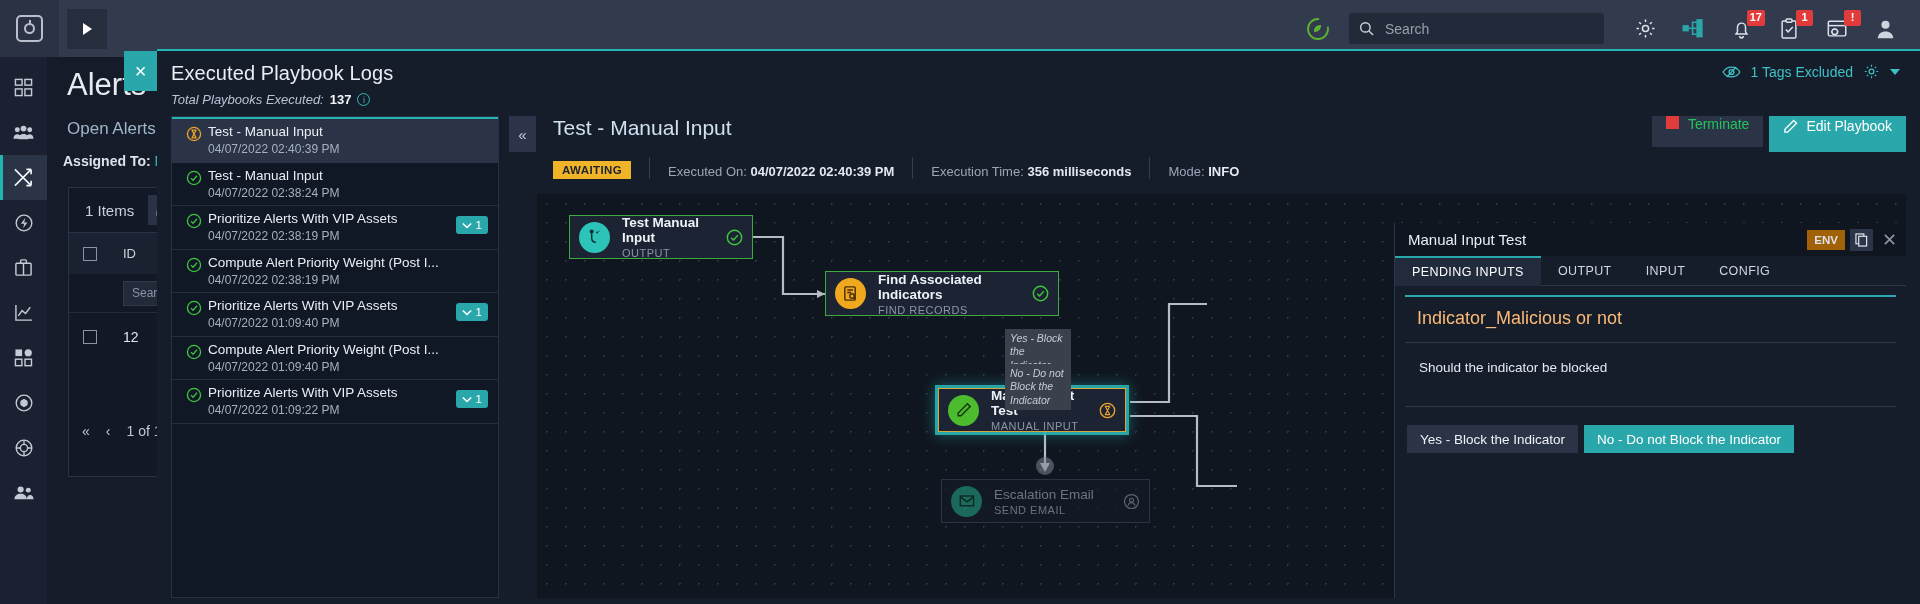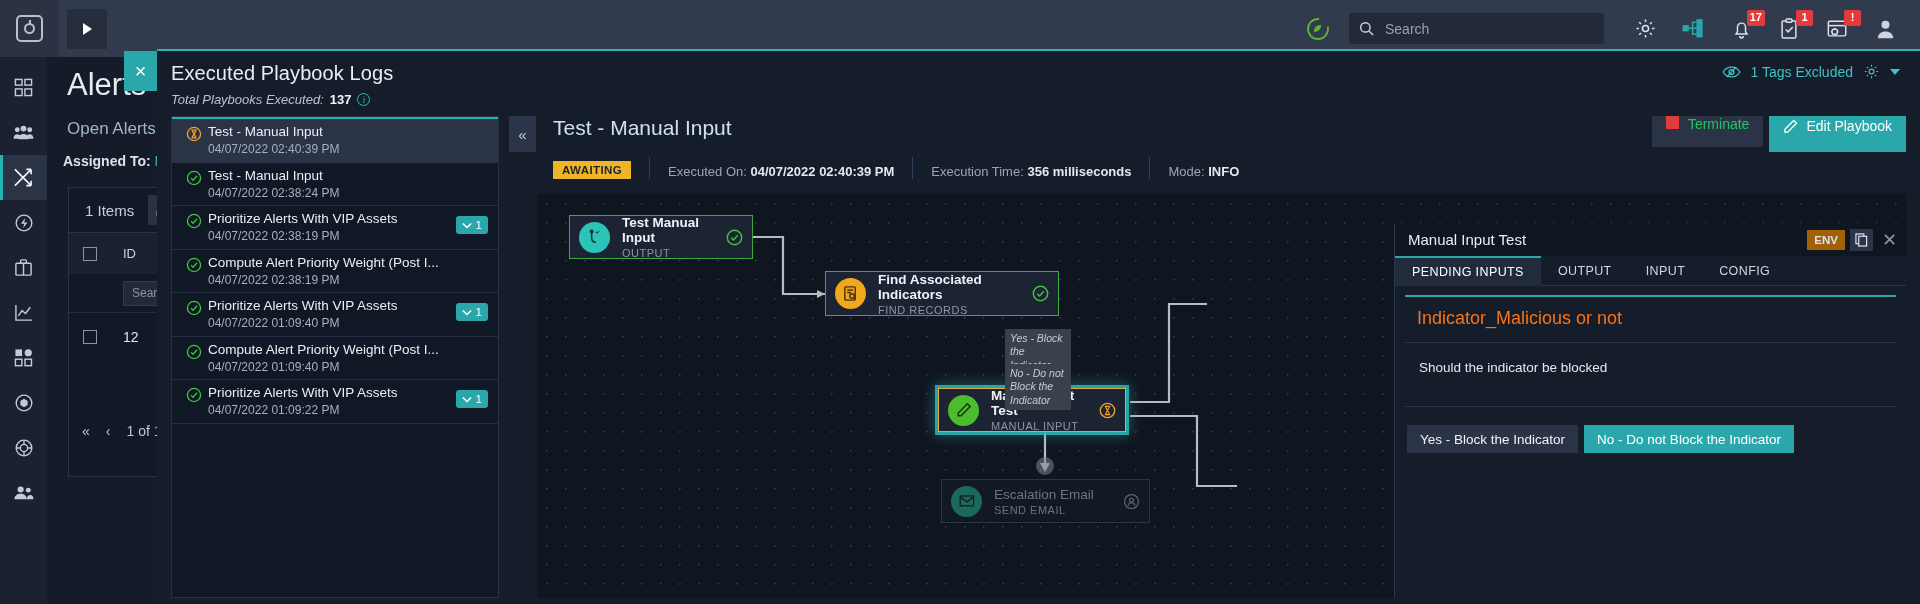--- a/index.html
+++ b/index.html
@@ -257,21 +257,21 @@
   }
   .rp-close { color: #8892a2; font-size: 18px; cursor: pointer; }
   .rp-tabs { display: flex; height: 30px; border-bottom: 1px solid #2c364a; }
   .rp-tab {
     padding: 0 17px; height: 30px; display: flex; align-items: center;
     font-size: 12.5px; color: #cfd6e1; cursor: pointer; letter-spacing: .4px;
   }
   .rp-tab.active { background: #222b3c; border-top: 2px solid #2aa7ab; color: #ffffff; }
   .rp-sectionbar { height: 2px; background: #2aa7ab; margin: 9px 10px 0 10px; }
   .rp-q {
-    font-size: 18px; color: #f97316; padding: 11px 12px 13px 12px;
+    font-size: 18px; color: #fdba74; padding: 11px 12px 13px 12px;
     border-bottom: 1px solid #2c364a; margin: 0 10px;
   }
   .rp-desc { font-size: 13.5px; color: #e3e9f2; padding: 17px 0 0 24px; }
   .rp-divider { height: 1px; background: #2c364a; margin: 31px 10px 0 10px; }
   .rp-btns { display: flex; gap: 6px; padding: 18px 0 0 12px; }
   .opt-btn {
     height: 28px; background: #2b3346; color: #eef2f7; font-size: 13.5px;
     padding: 0 13px; display: flex; align-items: center; cursor: pointer;
   }
   .opt-btn.primary { background: #2aa7ab; color: #ffffff; }

